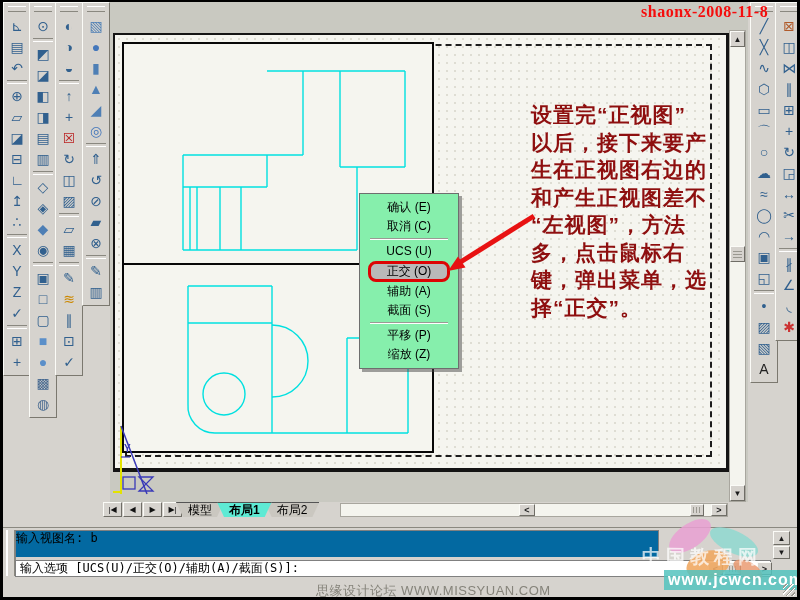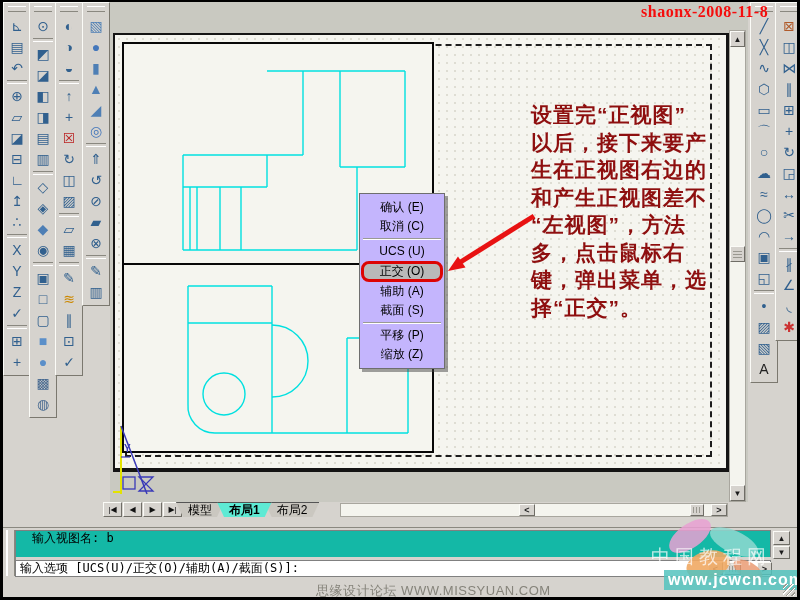--- a/index.html
+++ b/index.html
@@ -48,45 +48,45 @@
   .tabnav{display:inline-block;vertical-align:top;width:19px;height:15px;line-height:14px;font-size:8px;
         background:#d6d3ce;border:1px solid;border-color:#fbfbf7 #6f6d66 #6f6d66 #fbfbf7;
         text-align:center;color:#111;margin-right:1px;cursor:pointer;box-sizing:border-box;}
   .tab{display:inline-block;vertical-align:top;height:15px;line-height:15px;padding:0 12px;
         font-size:12px;color:#000;background:#cac7c0;cursor:pointer;margin-left:-7px;
         clip-path:polygon(0 0,100% 0,calc(100% - 7px) 100%,7px 100%);border-top:1px solid #555;box-sizing:border-box;}
   .tab.active{background:#5eead4;font-weight:bold;position:relative;z-index:2;}
   #tabrow .tab:first-of-type{margin-left:4px;}
 
   
-  #context-menu{position:absolute;left:359px;top:193px;width:84px;background:#c4b5fd;
-        border:1px solid #6e6e6e;box-shadow:3px 3px 0 rgba(70,70,70,.5);padding:4px 0;z-index:40;}
+  #context-menu{position:absolute;left:359px;top:193px;width:84px;background:#86efac;
+        border:1px solid #6e6e6e;box-shadow:3px 3px 0 rgba(70,70,70,.5);padding:4px 7px;z-index:40;}
   .menu-item{height:19px;line-height:19px;text-align:center;font-size:12px;color:#000;cursor:pointer;}
   .menu-item.hl{box-sizing:border-box;height:21px;line-height:14px;margin:0 1px;background:#b9b9b9;
         border:3px solid #dd0404;border-radius:8px;}
   .menu-sep{height:1px;background:#9a9a94;border-bottom:1px solid #fff;margin:2px 3px;}
 
   
   #annotation{position:absolute;left:531px;top:101px;width:218px;z-index:30;color:#8e0f0f;
         font-weight:bold;font-size:21px;line-height:27.5px;letter-spacing:1px;}
   #title-red{position:absolute;left:641px;top:3px;z-index:50;color:#f50d0d;font-weight:bold;
         font-size:16px;font-family:"Liberation Serif","DejaVu Serif",serif;letter-spacing:.5px;}
   #jcwcn{position:absolute;left:638px;top:518px;width:158px;height:76px;z-index:60;pointer-events:none;}
-  #jcwcn-cn{position:absolute;left:13px;top:26px;font-size:19px;font-weight:normal;letter-spacing:5px;
+  #jcwcn-cn{position:absolute;left:4px;top:26px;font-size:19px;font-weight:bold;letter-spacing:5px;
         color:rgba(255,255,255,.72);}
   #jcwcn-url{position:absolute;left:26px;top:52px;font-size:16px;font-weight:bold;letter-spacing:1px;
         color:#fff;background:rgba(84,195,190,.85);padding:1px 4px;}
 
   
   #cmdwin{position:absolute;left:3px;top:527px;width:794px;height:51px;background:#d6d3ce;
         border-top:1px solid #8a8880;z-index:5;}
   #cmd-grip{position:absolute;left:3px;top:2px;width:6px;height:46px;
         border-left:2px solid #fff;border-right:2px solid #8a8880;}
-  #cmd-history{position:absolute;left:12px;top:2px;width:756px;height:27px;background:#14b8a6;
-        border:1px solid #808080;border-bottom:none;overflow:hidden;padding:1px 16px;box-sizing:border-box;}
+  #cmd-history{position:absolute;left:12px;top:2px;width:644px;height:27px;background:#0369a1;
+        border:1px solid #808080;border-bottom:none;overflow:hidden;padding:1px 0;box-sizing:border-box;}
   .cmdline{font-family:"DejaVu Sans Mono","Liberation Mono",monospace;font-size:12px;line-height:12px;color:#000;}
   #cmd-prompt{position:absolute;left:12px;top:32px;width:756px;height:17px;background:#fff;
         border:1px solid #808080;padding:1px 4px;box-sizing:border-box;}
 
   
   #statusbar{position:absolute;left:3px;top:578px;width:794px;height:19px;background:#d6d3ce;
         border-top:1px solid #fff;z-index:4;}
   #statusline{position:absolute;left:0;top:577px;width:800px;height:1px;background:#8a8880;z-index:4;}
   #status-watermark{position:absolute;left:313px;top:3px;font-size:13px;color:#85837a;letter-spacing:.5px;}
   #resize-grip{position:absolute;left:783px;top:584px;width:12px;height:12px;z-index:61;

